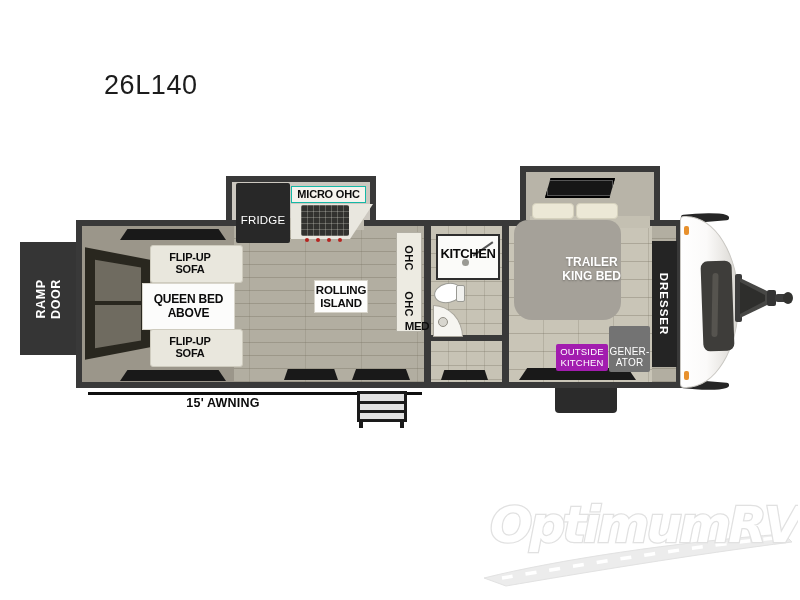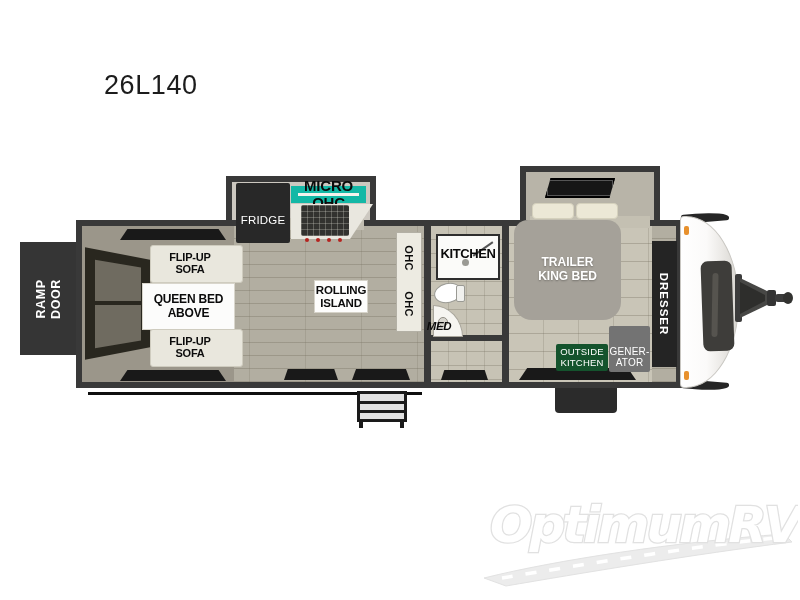--- a/index.html
+++ b/index.html
@@ -46,21 +46,21 @@
   .ramp-int-inner { left:95px; top:256px; width:46px; height:96px; background:#6f6b60; clip-path:polygon(0 4%, 100% 12%, 100% 88%, 0 96%); }
   .ramp-seam { left:95px; top:301px; width:46px; height:4px; background:#29271f; }
 
   .sofa { width:93px; height:38px; background:#e9e7dd; border:1px solid #cfccbf; border-radius:3px; }
   .queen-box { left:142px; top:283px; width:93px; height:47px; background:#fcfcfb; border:1px solid #d9d6cc; }
 
   .kitchen-slide { left:226px; top:176px; width:150px; height:50px; border:6px solid #393939; background:#ccc8c0; }
   .bedroom-slide { left:520px; top:166px; width:140px; height:60px; border:6px solid #393939; background:#b8b4a8; }
 
   .fridge { left:236px; top:183px; width:54px; height:60px; background:#282828; border-radius:2px; display:flex; align-items:flex-end; justify-content:center; padding-bottom:16px; }
-  .micro { left:291px; top:186px; width:75px; height:17px; background:#f5f3ed; border:7px solid #14b8a6; font-size:15px; }
+  .micro { left:291px; top:186px; width:75px; height:17px; background:#f5f3ed; border:1px solid #14b8a6; font-size:11px; }
   .counter-white { left:291px; top:204px; width:82px; height:35px; background:#e9e7df; clip-path:polygon(0 0, 100% 0, 72% 100%, 0 100%); }
   .stove {
     left:301px; top:205px; width:48px; height:31px; background-color:#32322f; border-radius:2px;
     background-image:
       repeating-linear-gradient(90deg, rgba(222,222,210,0.28) 0 1px, transparent 1px 6px),
       repeating-linear-gradient(180deg, rgba(222,222,210,0.28) 0 1px, transparent 1px 6px);
   }
   .knobs { left:305px; top:238px; width:46px; height:5px; display:flex; gap:7px; }
   .knob { width:4px; height:4px; background:#b5231f; border-radius:50%; }
 
@@ -73,24 +73,24 @@
   .shower { left:436px; top:234px; width:64px; height:46px; background:#fbfbf9; border:2px solid #2e2e2e; }
   .glass-line { left:482px; top:237px; width:2px; height:24px; background:#555; transform:rotate(55deg); }
   .drain { left:462px; top:259px; width:7px; height:7px; background:#9a9a94; border-radius:50%; }
   .toilet-bowl { left:434px; top:283px; width:28px; height:20px; background:#ffffff; border:1px solid #9a9a94; border-radius:50%; transform:rotate(-12deg); }
   .toilet-tank { left:456px; top:285px; width:9px; height:17px; background:#f1f1ee; border:1px solid #9a9a94; border-radius:2px; }
   .med-vanity { left:433px; top:305px; width:30px; height:32px; background:#f6f5f1; border:1px solid #a9a69c; border-radius:0 100% 0 0; }
   .med-sink { left:438px; top:317px; width:10px; height:10px; background:#d8d6cf; border:1px solid #908d84; border-radius:50%; }
 
   .slide-window { left:545px; top:178px; width:70px; height:20px; background:#161616; clip-path:polygon(8% 0, 100% 0, 92% 100%, 0 100%); box-shadow:inset 0 0 0 2px #000, inset 0 0 0 3px #555; }
   .pillow { width:42px; height:16px; background:#ece8d6; border:1px solid #d5d1bd; border-radius:4px; }
-  .king-bed { left:514px; top:220px; width:107px; height:100px; background:#a5a199; border-radius:14px 14px 18px 18px; }
+  .king-bed { left:514px; top:220px; width:107px; height:100px; background:#a5a199; border-radius:14px 14px 18px 18px;justify-content:flex-end; }
   .king-bed span { color:#fff; font-weight:bold; font-size:12px; line-height:1.15; text-align:center; text-shadow:0 1px 2px rgba(0,0,0,0.3); }
 
-  .outside-kitchen { left:556px; top:344px; width:52px; height:27px; background:#14532d; border-radius:2px; font-size:9.5px; }
+  .outside-kitchen { left:556px; top:344px; width:52px; height:27px; background:#a21caf; border-radius:2px; font-size:9.5px; }
   .generator { left:609px; top:326px; width:41px; height:46px; background:#737373; border-radius:2px; display:flex; align-items:flex-end; justify-content:center; padding-bottom:4px; }
   .compartment { left:555px; top:388px; width:62px; height:25px; background:#2b2b2b; border-radius:0 0 4px 4px; }
   .dresser { left:652px; top:241px; width:25px; height:126px; background:#242424; }
   .dresser span { transform:rotate(90deg); color:#fff; font-weight:bold; font-size:11.5px; letter-spacing:1px; white-space:nowrap; }
 
   .cap { left:680px; top:216px; width:59px; height:172px; border:1px solid #c9c7c2;
          background:linear-gradient(90deg, #ffffff 0%, #fbfaf9 45%, #eceae7 70%, #d7d5d0 100%);
          border-radius:4px 54px 54px 4px / 4px 88px 88px 4px; }
   .cap-trim-top { left:681px; top:213px; width:48px; height:9px; background:#262626; border-radius:4px 100% 4px 4px; transform:rotate(-5deg); }
   .cap-trim-bot { left:681px; top:381px; width:48px; height:9px; background:#262626; border-radius:4px 4px 100% 4px; transform:rotate(5deg); }
@@ -102,36 +102,37 @@
   .awning-label { left:148px; top:396px; width:150px; font-size:12.5px; letter-spacing:0.2px; }
 
   .steps { left:357px; top:391px; width:50px; height:31px; border:3px solid #1a1a1a; background:#e0e0e0; }
   .rung { position:absolute; left:0; width:100%; height:3px; background:#1a1a1a; }
   .foot { width:4px; height:7px; background:#1a1a1a; }
 
   .sofa-lbl { font-size:11px; width:76px; }
   .queen-lbl { font-size:12px; }
   .fridge-lbl { font-size:11.5px; }
   .shower-lbl { left:434px; top:247px; width:68px; font-size:13px; letter-spacing:-0.4px; }
-  .med-lbl { left:422px; top:320px; width:34px; font-size:11.5px; letter-spacing:-0.3px;font-style:italic; }
+  .med-lbl { left:400px; top:320px; width:34px; font-size:11.5px; letter-spacing:-0.3px; }
 </style>
 </head>
 <body>
 
 <div class="stage">
 
   <svg class="abs" style="left:466px; top:480px;" width="332" height="118" viewBox="0 0 332 118">
     <path d="M18 98 C 90 80, 210 62, 318 54 L 326 62 C 230 74, 110 94, 40 106 Z" fill="#ececec" stroke="#e2e2e2" stroke-width="1"></path>
     <path d="M36 98 C 120 84, 230 66, 318 57" fill="none" stroke="#ffffff" stroke-width="3.5" stroke-dasharray="11 13"></path>
     <text x="24" y="62" font-family="DejaVu Sans, sans-serif" font-size="50" font-weight="bold" font-style="italic" letter-spacing="-3" fill="#ffffff" stroke="#e1e1e1" stroke-width="2.5" paint-order="stroke">OptimumRV</text>
   </svg>
 
   <div class="abs title">26L140</div>
 
   <div class="abs awning-line"></div>
+  <div class="abs lbl awning-label">15' AWNING</div>
   <div class="abs compartment"></div>
 
   <div class="abs ramp-block flexc">
     <span class="pre">RAMP
 DOOR</span>
   </div>
 
   <div class="abs body-shell"></div>
   <div class="abs garage-floor"></div>
   <div class="abs bath-floor"></div>

